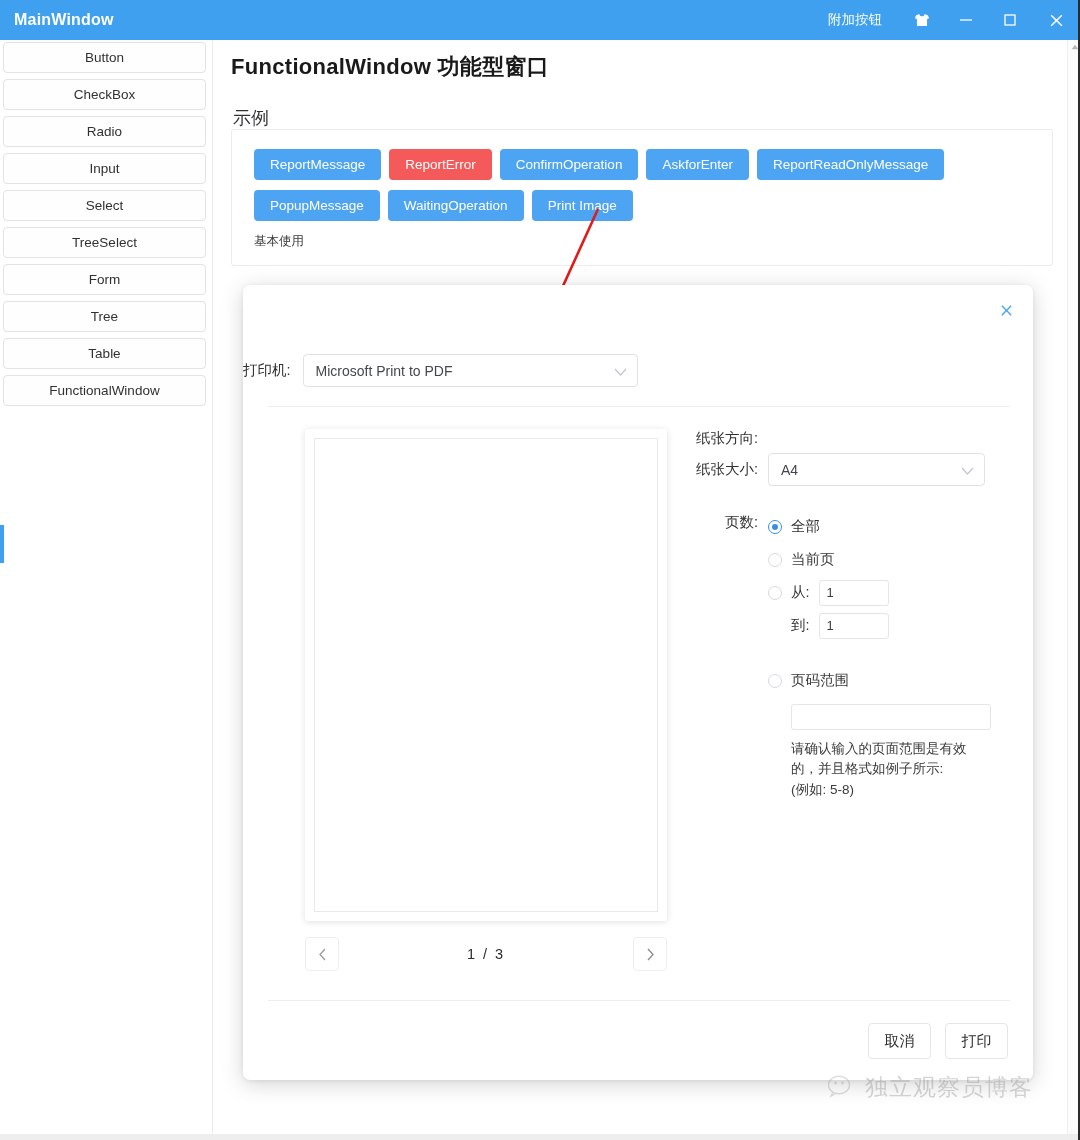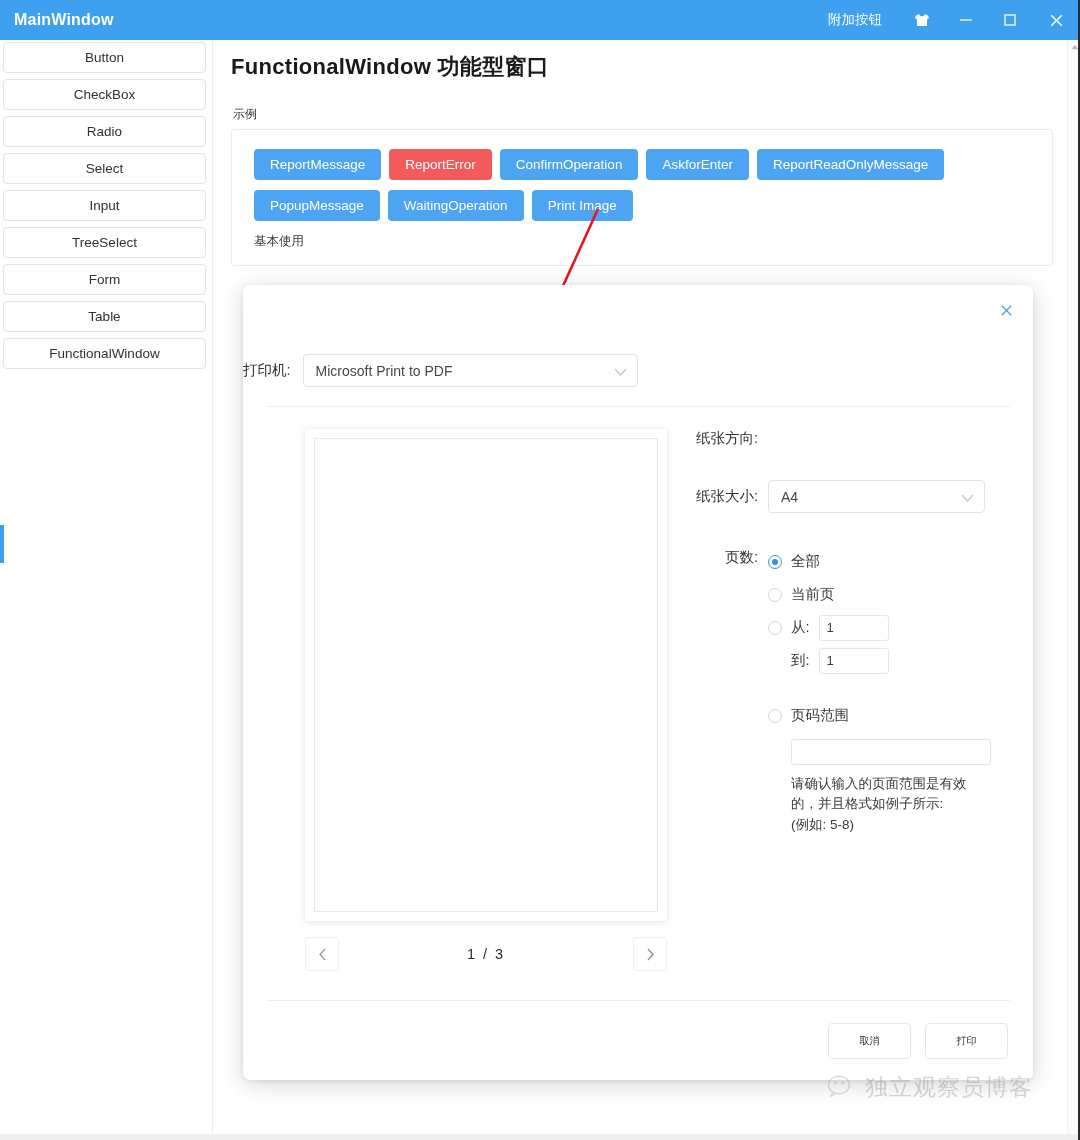--- a/index.html
+++ b/index.html
@@ -105,21 +105,21 @@
     margin: 0;
     padding: 12px 0 0 18px;
     font-size: 22px;
     font-weight: bold;
     color: #1a1a1a;
     letter-spacing: .3px;
   }
   .section-title {
     margin: 2px;
     padding: 22px 0 0 18px;
-    font-size: 12px;
+    font-size: 18px;
     color: #303133;
     font-weight: normal;
   }
 
   .demo-card {
     position: absolute;
     left: 18px; top: 89px;
     width: 822px;
     height: 137px;
     background: #ffffff;
@@ -264,21 +264,21 @@
     font-size: 14.5px;
     color: #2b2b2b;
     letter-spacing: 2px;
   }
 
   
   .opts { position: absolute; left: 437px; top: 144px; width: 330px; }
   .opt-row {
     display: flex;
     align-items: center;
-    margin-bottom: 32px;
+    margin-bottom: 5px;
   }
   .opt-label {
     width: 78px;
     text-align: right;
     font-size: 14.5px;
     color: #303133;
     margin-right: 10px;
     white-space: nowrap;
   }
   .opt-select { width: 217px; }
@@ -369,25 +369,25 @@
     line-height: 1.5;
   }
 
   .dlg-footer {
     position: absolute;
     right: 25px; top: 738px;
     display: flex;
     gap: 14px;
   }
   .foot-btn {
-    width: 83px; height: 36px;
+    width: 63px; height: 36px;
     border: 1px solid #e4e6ea;
     border-radius: 4px;
     background: #ffffff;
-    font-size: 10px;
+    font-size: 15px;
     color: #2f2f2f;
     font-family: inherit;
     display: flex; align-items: center; justify-content: center;
   }
 
   
   .scrollbar {
     position: absolute;
     right: 0; top: 40px;
     width: 13px; height: 1100px;
@@ -461,24 +461,25 @@
         <line x1="3" y1="3" x2="13" y2="13" stroke="#ffffff" stroke-width="1.4"></line>
         <line x1="13" y1="3" x2="3" y2="13" stroke="#ffffff" stroke-width="1.4"></line>
       </svg>
     </div>
   </div>
 
   <div class="sidebar">
     <div class="side-item">Button</div>
     <div class="side-item">CheckBox</div>
     <div class="side-item">Radio</div>
+    <div class="side-item">Input</div>
     <div class="side-item">Select</div>
-    <div class="side-item">Input</div>
     <div class="side-item">TreeSelect</div>
     <div class="side-item">Form</div>
+    <div class="side-item">Tree</div>
     <div class="side-item">Table</div>
     <div class="side-item">FunctionalWindow</div>
   </div>
   <div class="side-accent"></div>
 
   <div class="main">
     <div class="page-title">FunctionalWindow 功能型窗口</div>
     <div class="section-title">示例</div>
 
     <div class="demo-card">

